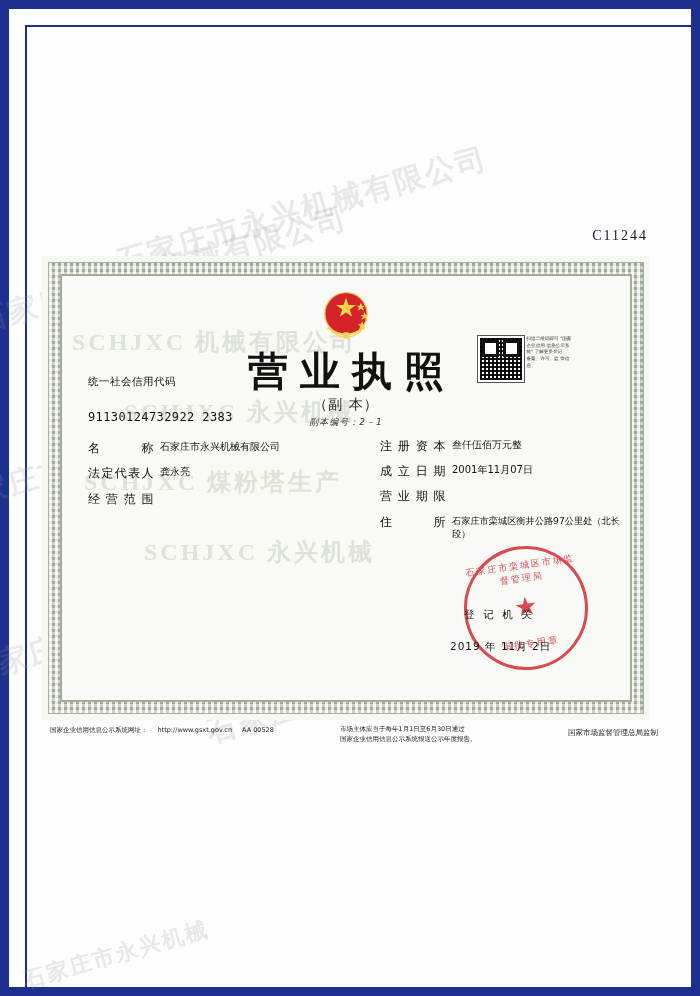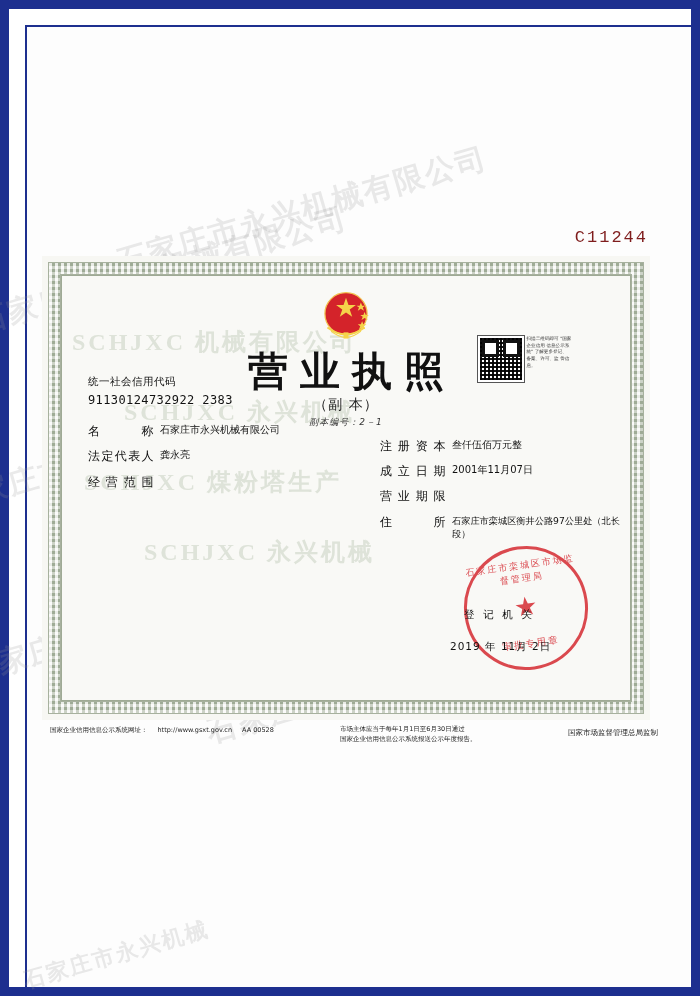--- a/index.html
+++ b/index.html
@@ -150,24 +150,24 @@
     color: #333;
     letter-spacing: 1px;
     font-style: italic;
   }
 
   
   .serial {
     position: absolute;
     right: 52px;
     top: 228px;
-    font-family: Liberation Mono, monospace;
-    font-size: 17px;
+    font-family: Liberation Serif, serif;
+    font-size: 14px;
     letter-spacing: 2px;
-    color: #7f1d1d;
+    color: #0f172a;
   }
 
   
   .qr-wrap {
     position: absolute;
     right: 56px;
     top: 58px;
     width: 94px;
     display: flex;
     align-items: flex-start;
@@ -238,21 +238,21 @@
     flex: 1;
   }
   .val.small {
     font-size: 9.2px;
   }
   .val.scope {
     font-size: 9.2px;
     line-height: 1.5;
     letter-spacing: 0.2px;
   }
-  .uscc-row { margin-bottom: 5px; }
+  .uscc-row { margin-bottom: 22px; }
   .uscc-val { margin: 2px 0 16px 0; font-family: "DejaVu Sans Mono", monospace; font-size: 12px; color:#111; letter-spacing:.4px;}
 
   
   .registrar {
     position: absolute;
     left: 400px;
     top: 330px;
     font-family: Liberation Serif, serif;
     font-size: 10.5px;
     letter-spacing: 3px;

